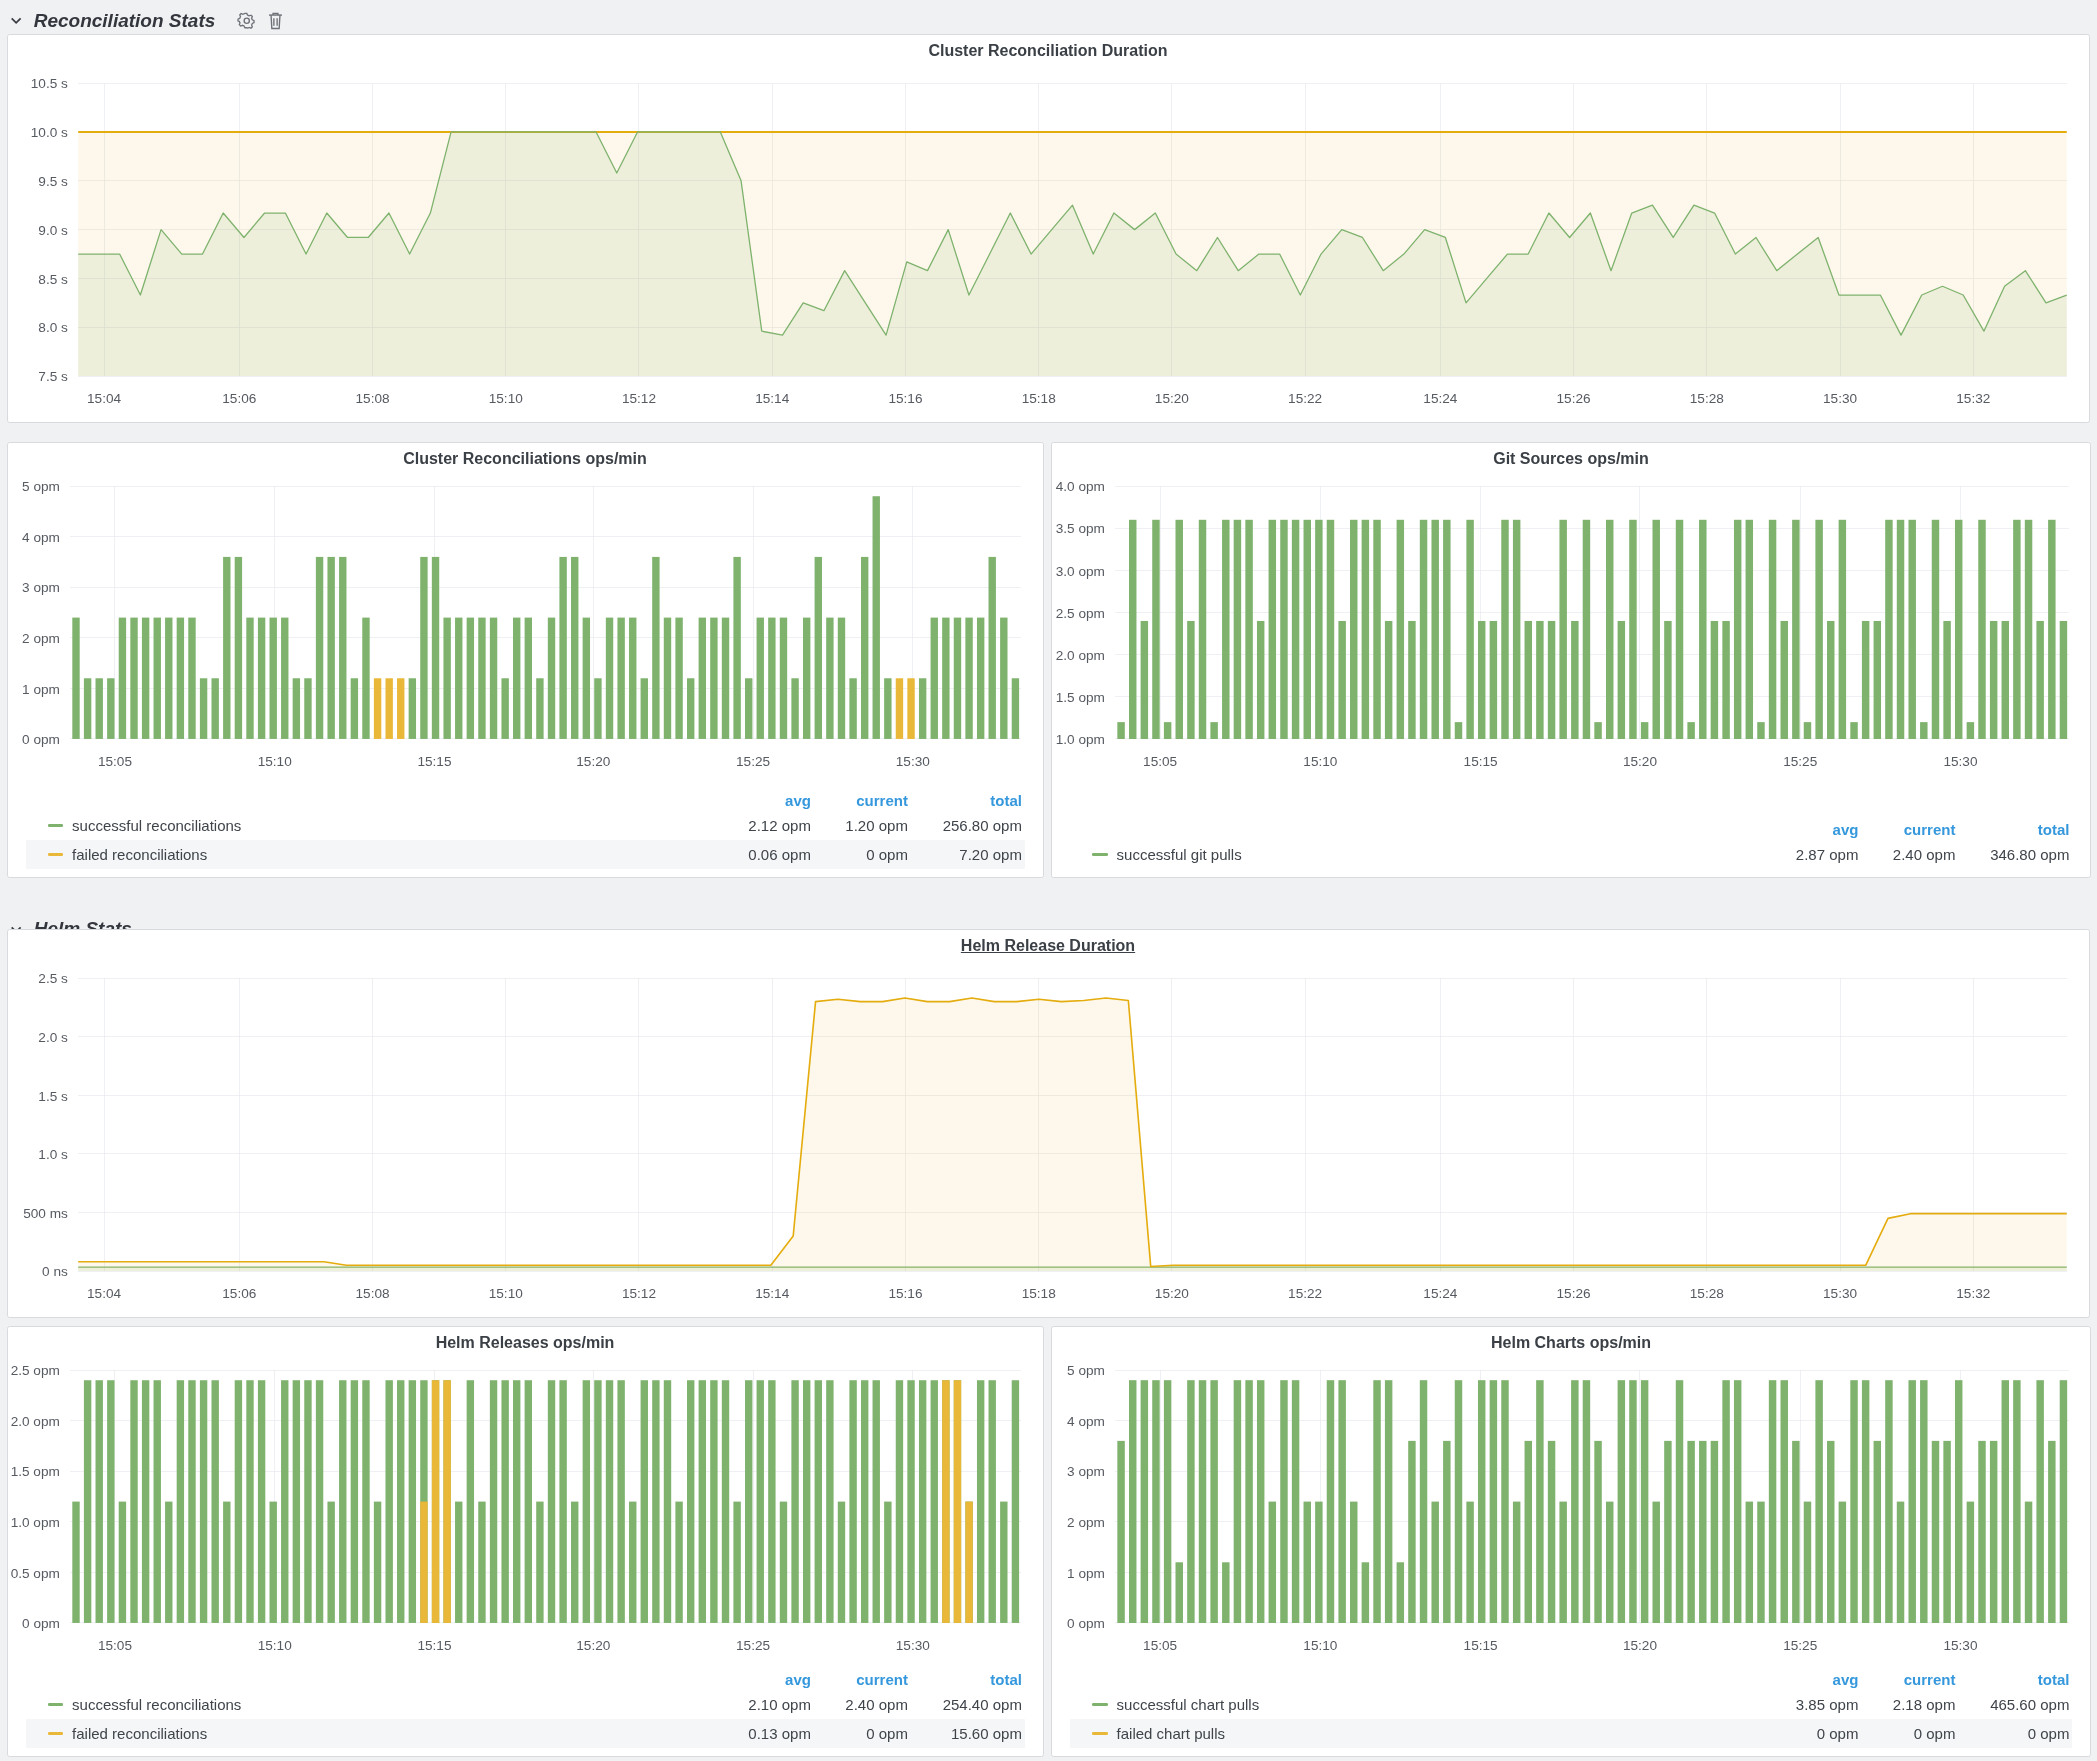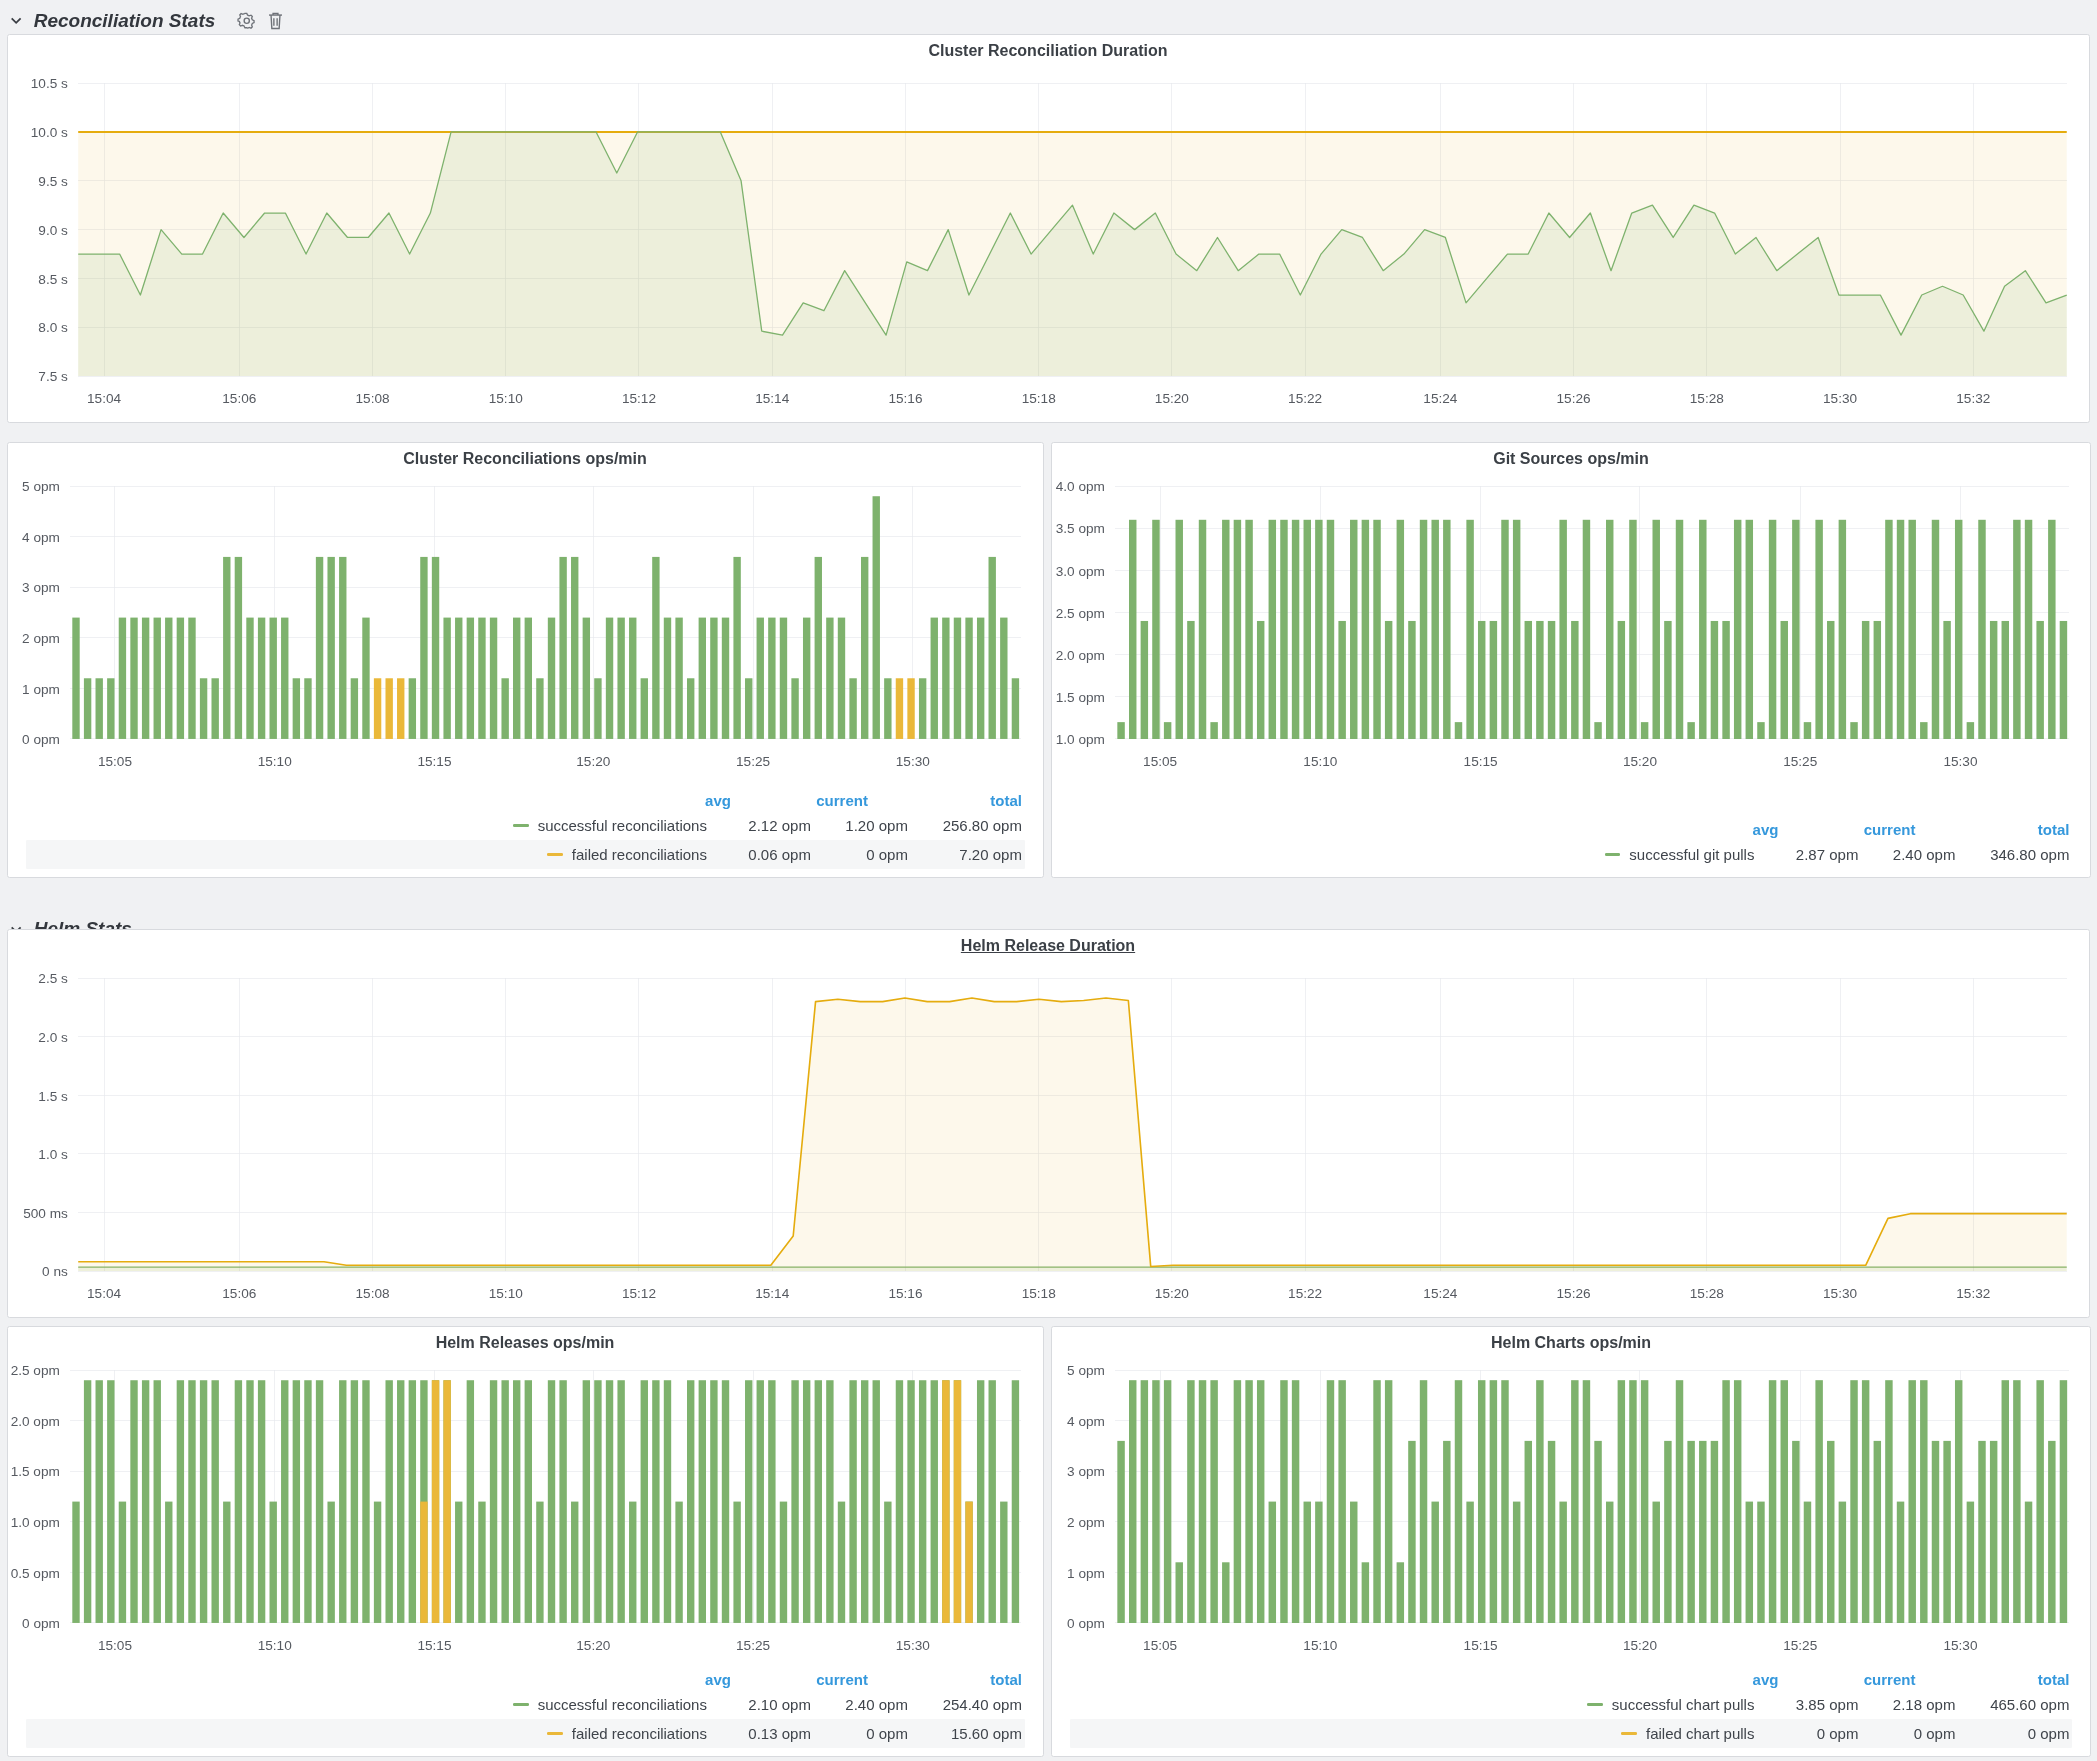--- a/index.html
+++ b/index.html
@@ -9,24 +9,24 @@
   .row-title{font-size:19px;font-weight:700;color:#33373d;cursor:pointer;font-style:italic;}
   .icon-btn{background:none;border:none;padding:0;margin:0;cursor:pointer;line-height:0;}
   .chev{line-height:0;cursor:pointer;}
   .panel{position:absolute;background:#ffffff;border:0.6px solid #d8dade;border-radius:2.6px;box-sizing:border-box;}
   .panel-title{height:30px;line-height:32px;text-align:center;font-size:16px;font-weight:600;color:#3b4046;}
   svg.chart{display:block;margin:0 auto;}
   svg text{font-family:"Liberation Sans",sans-serif;}
   .legend{position:absolute;left:18px;right:18px;bottom:7.8px;font-size:15px;color:#3f444b;}
   .lg-row{display:grid;grid-template-columns:1fr 104px 97px 114px;align-items:center;
           height:29px;padding:0 2.6px 0 22px;box-sizing:border-box;border-radius:1.3px;}
-  .lg-head{height:22px;gap:40px;}
+  .lg-head{height:22px;}
   .lg-col{text-align:right;color:#3598dc;font-weight:700;cursor:pointer;}
   .lg-val{text-align:right;color:#3f444b;}
-  .lg-name{display:flex;align-items:center;gap:9px;cursor:pointer;justify-content:flex-end;}
+  .lg-name{display:flex;align-items:center;gap:9px;cursor:pointer;}
   .dash{width:15.6px;height:2.6px;border-radius:1.3px;display:inline-block;flex:0 0 auto;}
   .alt{background:#f5f6f7;}
 </style>
 </head>
 <body>
 
 <div class="row-header" style="left:0;top:2.6px;height:36px;">
   <span class="chev">
     <svg width="14.3" height="14.3" viewBox="0 0 16 16" fill="none" stroke="#3a3e44" stroke-width="2">
         <path d="M3 6l5 5 5-5"></path>

